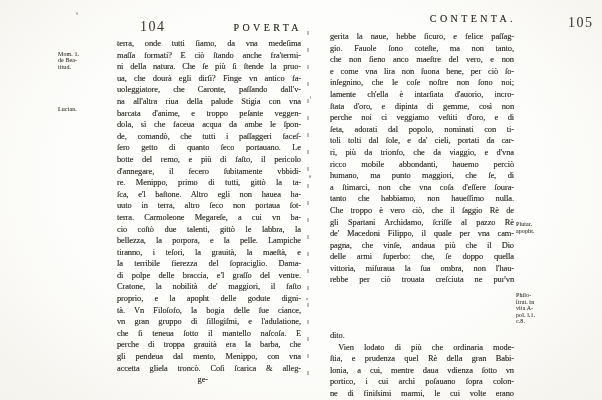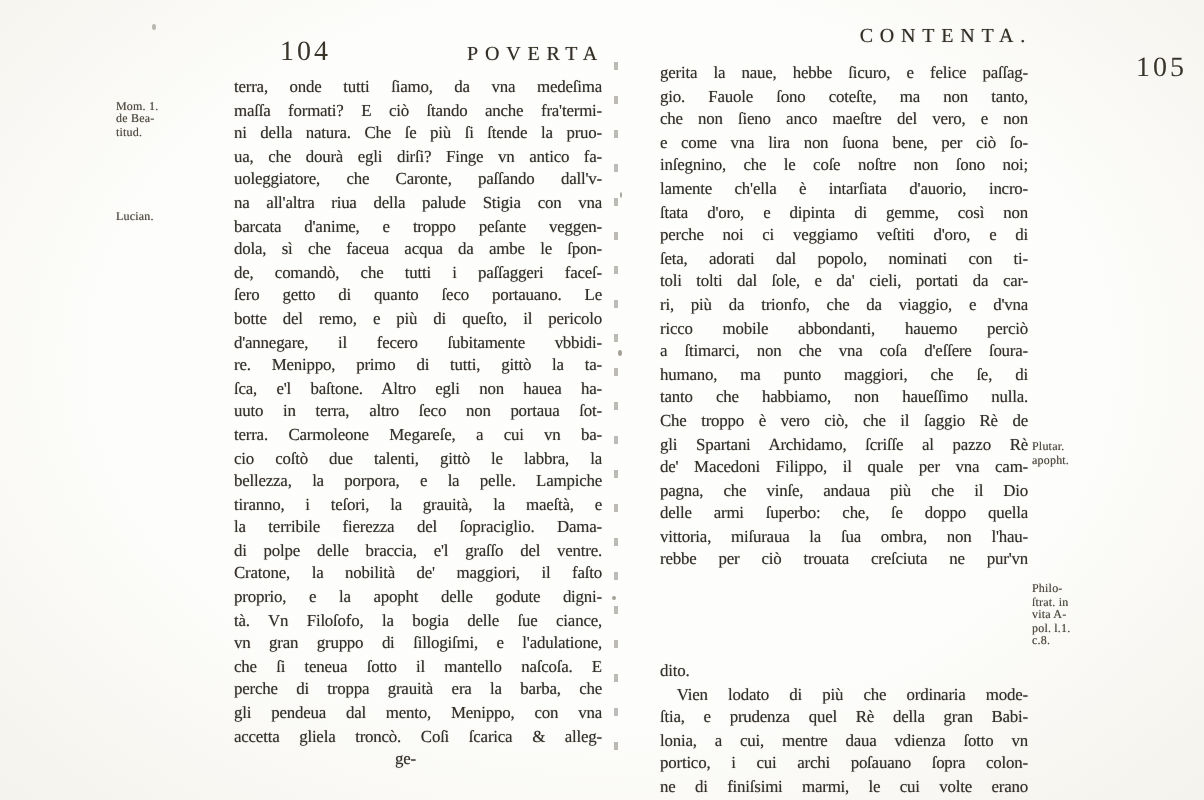--- a/index.html
+++ b/index.html
@@ -15,21 +15,21 @@
   #right-page { left:302px; width:300px; }
 
   .header { position:absolute; display:flex; align-items:baseline; white-space:nowrap; }
   #left-header  { left:116px; top:19px; width:186px; }
   #right-header { left:28px;  top:13px; width:186px; }
   .page-num { font-size:14px; letter-spacing:1.5px; color:#3a352b;margin-left:24px; }
   .running-title {
     flex:1; text-align:right; font-size:10px;
     letter-spacing:.34em; color:#322e25; text-shadow:0 0 .5px rgba(50,46,37,.5);
   }
-  #right-header .page-num { position:absolute; left:214px; top:14px; }
+  #right-header .page-num { position:absolute; left:214px; top:2px; }
 
   .body-col { position:absolute; width:184px; }
   #left-body  { left:117px; top:38px; }
   #right-body { left:28px;  top:31px; }
 
   .bodyline {
     height:11.6px; line-height:11.6px; font-size:8.45px;
     letter-spacing:-0.1px; word-spacing:-0.25px;
     text-align:justify; text-align-last:justify;
     white-space:nowrap; color:#34302a;
@@ -89,21 +89,21 @@
           <div class="bodyline">terra, onde tutti ſiamo, da vna medeſima</div>
           <div class="bodyline">maſſa formati? E ciò ſtando anche fra'termi-</div>
           <div class="bodyline">ni della natura. Che ſe più ſi ſtende la pruo-</div>
           <div class="bodyline">ua, che dourà egli dirſi?  Finge vn antico fa-</div>
           <div class="bodyline">uoleggiatore, che Caronte, paſſando dall'v-</div>
           <div class="bodyline">na all'altra riua della palude Stigia con vna</div>
           <div class="bodyline">barcata d'anime, e troppo peſante veggen-</div>
           <div class="bodyline">dola, sì che faceua acqua da ambe le ſpon-</div>
           <div class="bodyline">de, comandò, che tutti i paſſaggeri faceſ-</div>
           <div class="bodyline">ſero getto di quanto ſeco portauano.  Le</div>
-          <div class="bodyline">botte del remo, e più di queſto, il pericolo</div>
+          <div class="bodyline">botte del remo, e più di faſto, il pericolo</div>
           <div class="bodyline">d'annegare, il fecero ſubitamente vbbidi-</div>
           <div class="bodyline">re.  Menippo, primo di tutti, gittò la ta-</div>
           <div class="bodyline">ſca, e'l baſtone.  Altro egli non hauea ha-</div>
           <div class="bodyline">uuto in terra, altro ſeco non portaua ſot-</div>
           <div class="bodyline">terra.  Carmoleone Megareſe, a cui vn ba-</div>
           <div class="bodyline">cio coſtò due talenti, gittò le labbra, la</div>
           <div class="bodyline">bellezza, la porpora, e la pelle.  Lampiche</div>
           <div class="bodyline">tiranno, i teſori, la grauità, la maeſtà, e</div>
           <div class="bodyline">la terribile fierezza del ſopraciglio.  Dama-</div>
           <div class="bodyline">di polpe delle braccia, e'l graſſo del ventre.</div>
@@ -139,22 +139,22 @@
           <div class="bodyline">che non ſieno anco maeſtre del vero, e non</div>
           <div class="bodyline">e come vna lira non ſuona bene, per ciò ſo-</div>
           <div class="bodyline">inſegnino, che le coſe noſtre non ſono noi;</div>
           <div class="bodyline">lamente ch'ella è intarſiata d'auorio, incro-</div>
           <div class="bodyline">ſtata d'oro, e dipinta di gemme, così non</div>
           <div class="bodyline">perche noi ci veggiamo veſtiti d'oro, e di</div>
           <div class="bodyline">ſeta, adorati dal popolo, nominati con ti-</div>
           <div class="bodyline">toli tolti dal ſole, e da' cieli, portati da car-</div>
           <div class="bodyline">ri, più da trionfo, che da viaggio, e d'vna</div>
           <div class="bodyline">ricco mobile abbondanti, hauemo perciò</div>
+          <div class="bodyline">humano, ma punto maggiori, che ſe, di</div>
           <div class="bodyline">a ſtimarci, non che vna coſa d'eſſere ſoura-</div>
-          <div class="bodyline">humano, ma punto maggiori, che ſe, di</div>
           <div class="bodyline">tanto che habbiamo, non haueſſimo nulla.</div>
           <div class="bodyline">Che troppo è vero ciò, che il ſaggio Rè de</div>
           <div class="bodyline">gli Spartani Archidamo, ſcriſſe al pazzo Rè</div>
           <div class="bodyline">de' Macedoni Filippo, il quale per vna cam-</div>
           <div class="bodyline">pagna, che vinſe, andaua più che il Dio</div>
           <div class="bodyline">delle armi ſuperbo: che, ſe doppo quella</div>
           <div class="bodyline">vittoria, miſuraua la ſua ombra, non l'hau-</div>
           <div class="bodyline">rebbe per ciò trouata creſciuta ne pur'vn</div>
           <div class="bodyline short">dito.</div>
           <div class="bodyline"> Vien lodato di più che ordinaria mode-</div>

